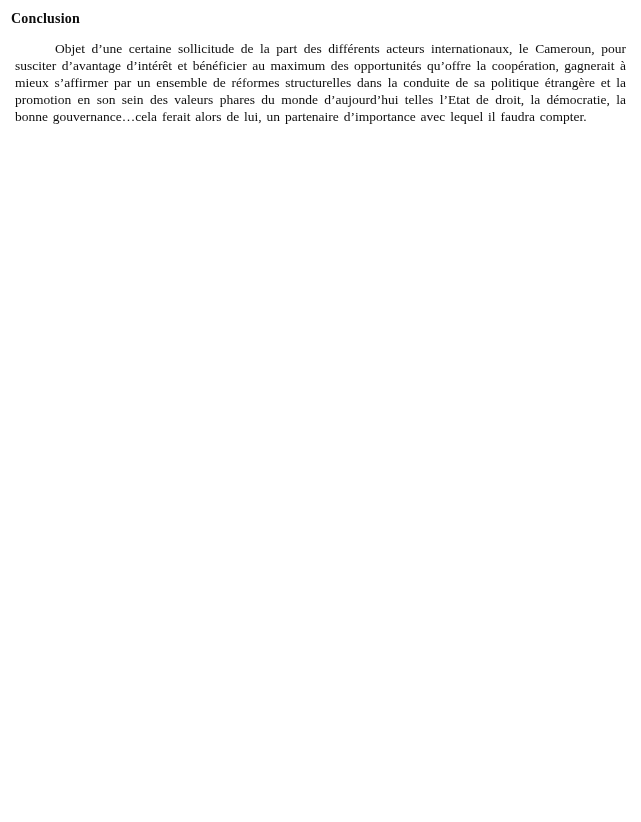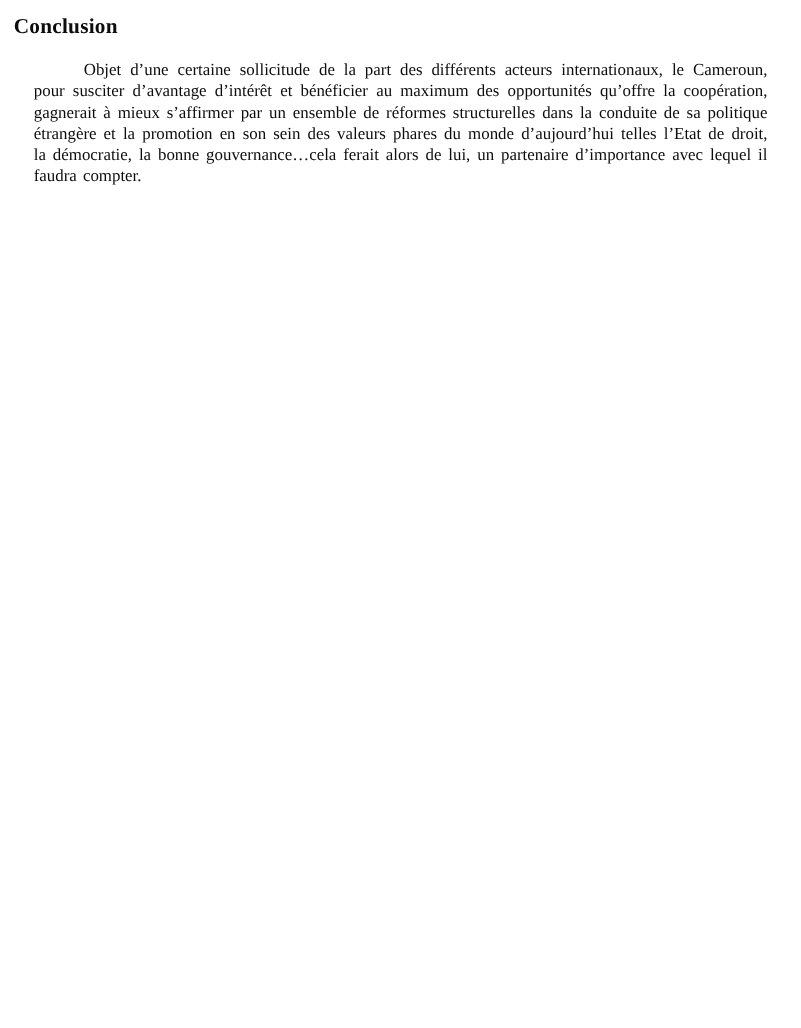--- a/index.html
+++ b/index.html
@@ -12,32 +12,32 @@
     width: 641px;
     height: 822px;
     background: #ffffff;
     box-sizing: border-box;
     padding: 11px 11px 0 11px;
     font-family: "Liberation Serif", "DejaVu Serif", serif;
     color: #0d0d0d;
     overflow: hidden;
   }
   .heading {
-    font-size: 17px;
+    font-size: 14px;
     font-weight: bold;
     margin: 0 0 13px 0;
     line-height: 1.15;
     letter-spacing: 0.2px;
   }
   .body-paragraph {
     font-size: 13.5px;
     line-height: 17px;
     text-align: justify;
     text-indent: 40px;
-    margin: 16px;
+    margin: 4px;
     word-spacing: 1.5px;
   }
 </style>
 </head>
 <body>
 
 <div class="page">
   <h1 class="heading">Conclusion</h1>
   <p class="body-paragraph">Objet d’une certaine sollicitude de la part des différents acteurs internationaux, le Cameroun, pour susciter d’avantage d’intérêt et bénéficier au maximum des opportunités qu’offre la coopération, gagnerait à mieux s’affirmer par un ensemble de réformes structurelles dans la conduite de sa politique étrangère et la promotion en son sein des valeurs phares du monde d’aujourd’hui telles l’Etat de droit, la démocratie, la bonne gouvernance…cela ferait alors de lui, un partenaire d’importance avec lequel il faudra compter.</p>
 </div>

